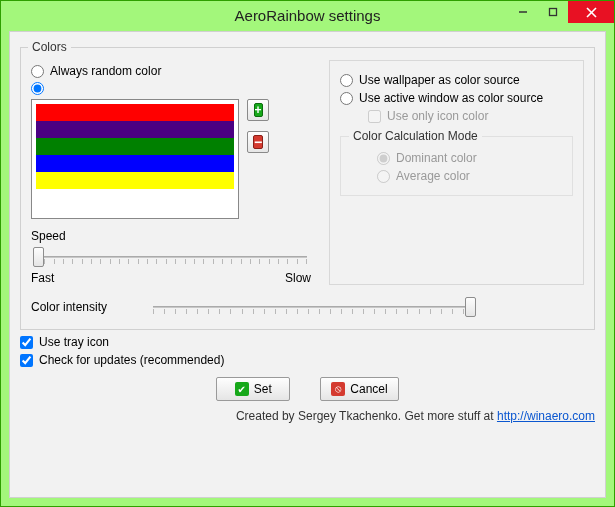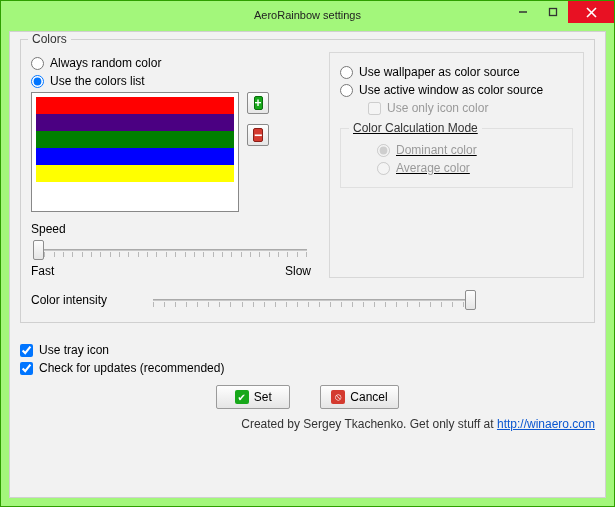--- a/index.html
+++ b/index.html
@@ -1,55 +1,55 @@
 <!DOCTYPE html>
 <html><head>
 <meta charset="utf-8">
 <style>
   * { box-sizing: border-box; font-family: "Segoe UI", Tahoma, sans-serif; font-size: 12px; }
   body { margin: 0; padding: 0; background: #fff; width: 615px; height: 507px; overflow: hidden; }
   .window { width: 615px; height: 507px; border: 1px solid #2e9f00; background: #a3f77b; position: relative; }
   .titlebar { height: 28px; display: flex; align-items: center; position: relative; }
-  .titlebar .title { position: absolute; left: 0; right: 0; text-align: center; font-size: 11px; color: #222; }
+  .titlebar .title { position: absolute; left: 0; right: 0; text-align: center; font-size: 15px; color: #222; }
   .winbtns { position: absolute; right: 0; top: 0; display: flex; }
   .winbtn { width: 30px; height: 22px; display: flex; align-items: center; justify-content: center; background: transparent; border: none; color: #333; }
   .winbtn.close { background: #e81123; color: #fff; width: 46px; }
   .winbtn svg { display: block; }
-  .client { position: absolute; left: 8px; right: 8px; top: 30px; bottom: 8px; background: #f2f2f2; border: 1px solid #d0d0d0; padding: 0 10px 6px 10px; }
+  .client { position: absolute; left: 8px; right: 8px; top: 30px; bottom: 8px; background: #f2f2f2; border: 1px solid #d0d0d0; padding: 8px 10px 6px 10px; }
   fieldset.colors { border: 1px solid #d0d0d0; padding: 6px 10px 10px 10px; margin: 0; position: relative; }
   fieldset.colors > legend { padding: 0 4px; color: #333; font-size: 12px; margin-left: -3px; }
   .cols { display: flex; gap: 18px; }
   .leftcol { width: 280px; }
   .rightcol { flex: 1; border: 1px solid #d8d8d8; padding: 8px 10px; }
   .radio-line, .check-line { display: flex; align-items: center; gap: 6px; margin: 4px 0; }
   .radio-line input, .check-line input { margin: 0; }
   .sub { margin-left: 20px; }
   .disabled { color: #9a9a9a; margin-left: 28px; }
-  fieldset.ccm { border: 1px solid #e0e0e0; margin: 6px 0 0 0; padding: 4px 8px 8px 8px; text-decoration: underline; }
+  fieldset.ccm { border: 1px solid #e0e0e0; margin: 6px 0 0 0; padding: 4px 8px 8px 8px; }
   fieldset.ccm legend { padding: 0 4px; color: #333; }
   .color-row { display: flex; gap: 8px; align-items: flex-start; margin-top: 2px; }
   .color-list { width: 208px; height: 120px; border: 1px solid #888; background: #fff; padding: 4px; display: flex; flex-direction: column; gap: 0; }
   .color-swatch { height: 17px; width: 100%; }
   .addrem { display: flex; flex-direction: column; gap: 10px; }
   .sqbtn { width: 22px; height: 22px; border: 1px solid #8a8a8a; background: linear-gradient(#fefefe,#e6e6e6); display: flex; align-items: center; justify-content: center; border-radius: 2px; }
   .sqbtn .inner-add { width: 14px; height: 14px; background: #17a81a; border: 1px solid #0b6d0d; border-radius: 2px; display: flex; align-items: center; justify-content: center; color: #fff; font-weight: bold; font-size: 12px; line-height: 1; }
   .sqbtn .inner-rem { width: 14px; height: 14px; background: #d43a2f; border: 1px solid #8a1f18; border-radius: 2px; display: flex; align-items: center; justify-content: center; color: #fff; font-weight: bold; font-size: 14px; line-height: 1; }
   .speed-block { margin-top: 10px; }
   .speed-block .lbl { margin-bottom: 2px; display: block; }
   .slider-wrap { position: relative; height: 24px; }
   .slider-track { position: absolute; left: 4px; right: 4px; top: 11px; height: 2px; background: #c7c7c7; border-top: 1px solid #aaa; }
   .slider-ticks { position: absolute; left: 4px; right: 4px; top: 14px; height: 6px; display: flex; justify-content: space-between; }
   .slider-ticks span { width: 1px; height: 5px; background: #b8b8b8; }
   .slider-thumb { position: absolute; top: 2px; width: 11px; height: 20px; background: linear-gradient(#fdfdfd,#e5e5e5); border: 1px solid #8d8d8d; border-radius: 2px; }
   .slider-labels { display: flex; justify-content: space-between; font-size: 12px; margin-top: 2px; }
   .intensity-row { display: flex; align-items: center; gap: 28px; margin-top: 10px; }
   .intensity-row .lbl { width: 90px; }
   .intensity-slider { flex: 1; position: relative; height: 24px; }
   .intensity-labels { display: flex; justify-content: space-between; margin: 2px 0 0 102px; width: calc(100% - 102px); max-width: 330px; }
-  .checks { margin-top: 20px; }
+  .checks { margin-top: 5px; }
   .btnrow { display: flex; gap: 30px; justify-content: center; margin-top: 10px; }
   .btn { min-width: 74px; height: 24px; border: 1px solid #9a9a9a; background: linear-gradient(#fefefe,#e5e5e5); display: inline-flex; align-items: center; justify-content: center; gap: 5px; border-radius: 2px; padding: 0 10px; }
   .btn .ico { width: 14px; height: 14px; display: inline-flex; align-items: center; justify-content: center; border-radius: 2px; }
   .btn .ico.ok { background: #17a81a; color: #fff; font-size: 10px; }
   .btn .ico.no { background: #d43a2f; color: #fff; font-size: 10px; }
   .credits { text-align: right; margin-top: 8px; color: #333; }
   .credits a { color: #0b57d0; text-decoration: underline; }
   .cursor { position: absolute; left: 76px; top: 34px; pointer-events: none; }
 </style>
 </head>
@@ -86,21 +86,20 @@
     <fieldset class="colors">
       <legend>Colors</legend>
       <div class="cols">
         <div class="leftcol">
           <label class="radio-line">
             <input type="radio" name="mode" style="">
             <span>Always random color</span>
           </label>
           <label class="radio-line">
             <input type="radio" name="mode" checked="" style="">
-            <span>Use the colors list</span>
           </label>
           <div class="color-row">
             <div class="color-list" id="colorList">
                 <div class="color-swatch" style="background: rgb(255, 0, 0);"></div>
                 <div class="color-swatch" style="background: rgb(75, 0, 130);"></div>
                 <div class="color-swatch" style="background: rgb(0, 128, 0);"></div>
                 <div class="color-swatch" style="background: rgb(0, 0, 255);"></div>
                 <div class="color-swatch" style="background: rgb(255, 255, 0);"></div>
               </div>
             <div class="addrem">
@@ -241,17 +240,17 @@
         <span class="ico ok">✔</span>
         <span>Set</span>
       </button>
       <button class="btn">
         <span class="ico no">⦸</span>
         <span>Cancel</span>
       </button>
     </div>
 
     <div class="credits">
-      <span>Created by Sergey Tkachenko. Get only stuff at  </span>
+      <span>Created by Sergey Tkachenko. Get more stuff at  </span>
       <a href="#">http://winaero.com</a>
     </div>
   </div>
 </div>
 
 </body></html>

